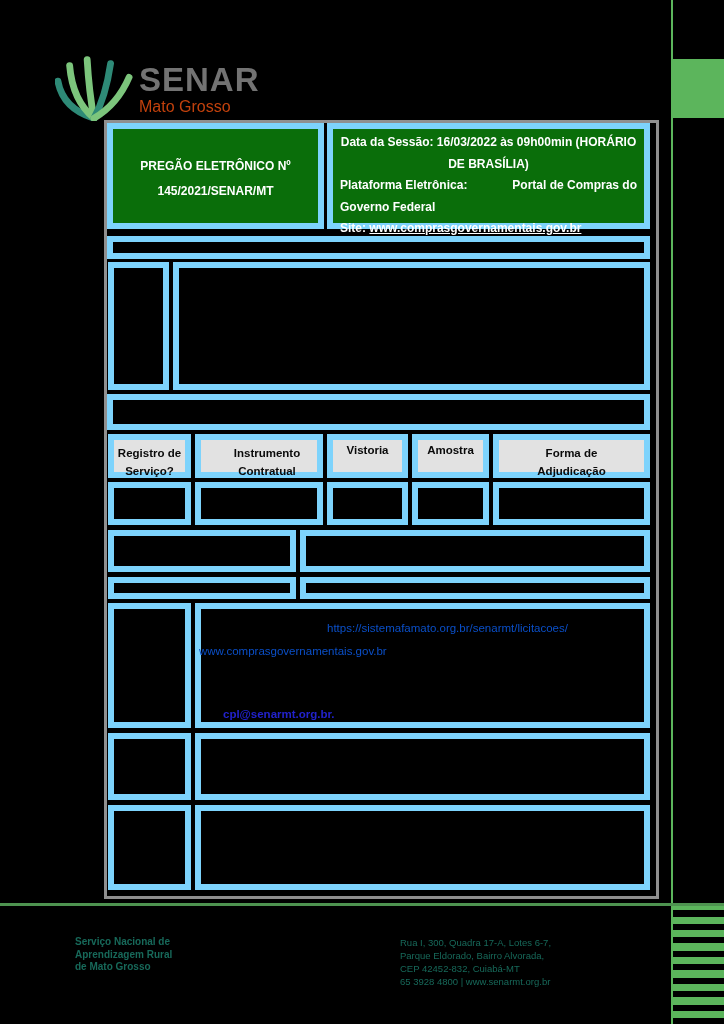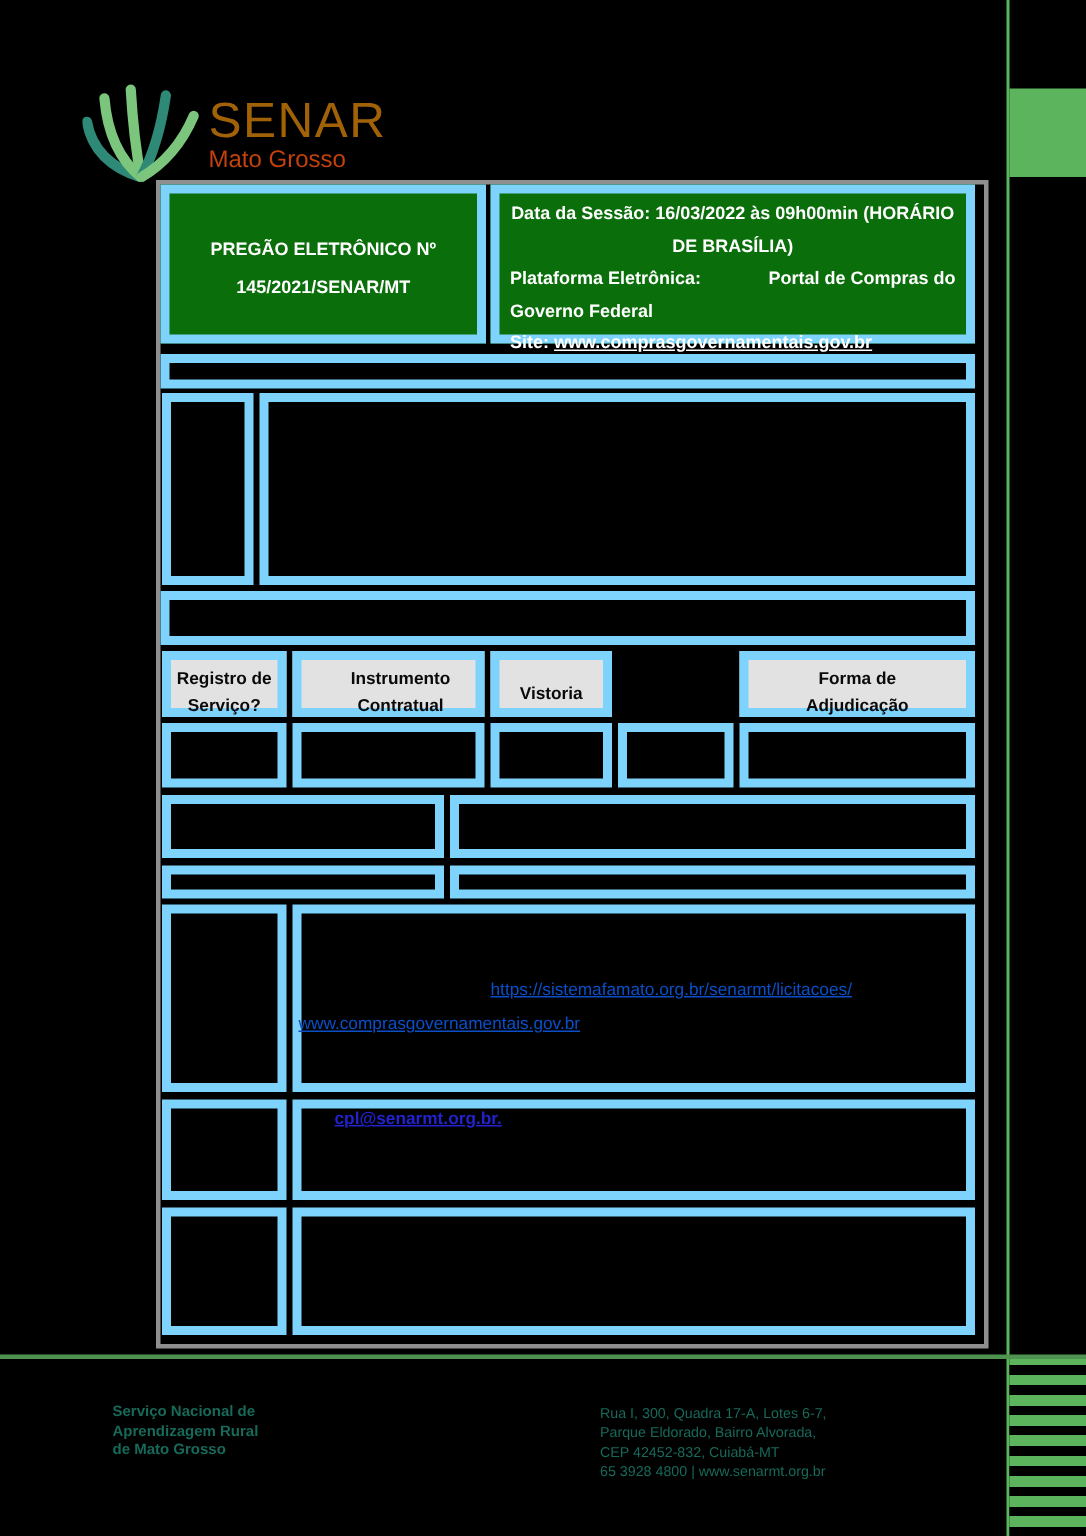--- a/index.html
+++ b/index.html
@@ -13,21 +13,21 @@
   .edge-block{position:absolute;left:673px;top:59px;width:51px;height:59px;background:#5cb55c;}
   .edge-stripes{
     position:absolute;left:673px;top:903px;width:51px;height:121px;
     background:repeating-linear-gradient(180deg,#5cb55c 0 7px,#000 7px 13.5px);
   }
   .footer-hline{position:absolute;left:0;top:903px;width:724px;height:3px;background:#4e9350;}
   
   .logo{position:absolute;left:55px;top:55px;display:flex;align-items:flex-start;}
   .logo-fan{width:78px;height:66px;}
   .logo-text{margin-left:6px;margin-top:8px;line-height:1;}
-  .logo-brand{font-size:33px;font-weight:normal;color:#a16207;letter-spacing:1px;}
+  .logo-brand{font-size:33px;font-weight:bold;color:#737373;letter-spacing:1px;}
   .logo-region{font-size:16px;color:#c2410c;margin-top:3px;}
   
   .doc{
     position:absolute;left:104px;top:120px;width:549px;height:773px;
     border:3px solid #8f8f8f;background:#000;box-sizing:content-box;
   }
   .cell{
     position:absolute;border:6px solid #7dd3fc;background:#000;
     box-sizing:border-box;
   }
@@ -44,35 +44,35 @@
   .c-left{left:1px;top:139px;width:61px;height:128px;}
   .c-right{left:66px;top:139px;width:477px;height:128px;}
   .row-d{left:0px;top:271px;width:543px;height:36px;}
   
   .e1{left:1px;width:83px;}
   .e2{left:88px;width:128px;padding-left:16px;}
   .e3{left:220px;width:81px;}
   .e4{left:305px;width:77px;}
   .e5{left:386px;width:157px;}
   .hdr{top:311px;height:44px;line-height:18px;padding-top:4px;}
-  .hdr.single{padding-top:14px;}
+  .hdr.single{padding-top:1px;}
   .blk{top:359px;height:43px;}
   
   .ga-left{left:1px;top:407px;width:188px;height:42px;}
   .ga-right{left:193px;top:407px;width:350px;height:42px;}
   .gb-left{left:1px;top:454px;width:188px;height:22px;}
   .gb-right{left:193px;top:454px;width:350px;height:22px;}
   
   .h-left{left:1px;width:83px;}
   .h-right{left:88px;width:455px;}
   .h1{top:480px;height:125px;}
   .h2{top:610px;height:67px;}
   .h3{top:682px;height:85px;}
   
-  .doc-link{position:absolute;text-decoration:underline;font-size:11.5px;white-space:nowrap;margin-top:32px;}
+  .doc-link{position:absolute;font-size:11.5px;white-space:nowrap;}
   .link-licitacoes{left:327px;top:622px;color:#0a4fc8;}
   .link-compras{left:199px;top:645px;color:#0a4fc8;}
   .link-email{left:223px;top:708px;color:#2222cd;font-weight:bold;}
   
   .footer-org{
     position:absolute;left:75px;top:936px;color:#17695a;
     font-weight:bold;font-size:10px;line-height:12.5px;
   }
   .footer-addr{
     position:absolute;left:400px;top:936px;color:#17695a;
@@ -134,20 +134,23 @@
       <div>Registro de</div>
       <div>Serviço?</div>
     </div>
     <div class="cell gray hdr e2">
       <div>Instrumento</div>
       <div>Contratual</div>
     </div>
     <div class="cell gray hdr single e3">
       <div>Vistoria</div>
     </div>
+    <div class="cell gray hdr single e4">
+      <div>Amostra</div>
+    </div>
     <div class="cell gray hdr e5">
       <div>Forma de</div>
       <div>Adjudicação</div>
     </div>
 
     <div class="cell blk e1"></div>
     <div class="cell blk e2"></div>
     <div class="cell blk e3"></div>
     <div class="cell blk e4"></div>
     <div class="cell blk e5"></div>

